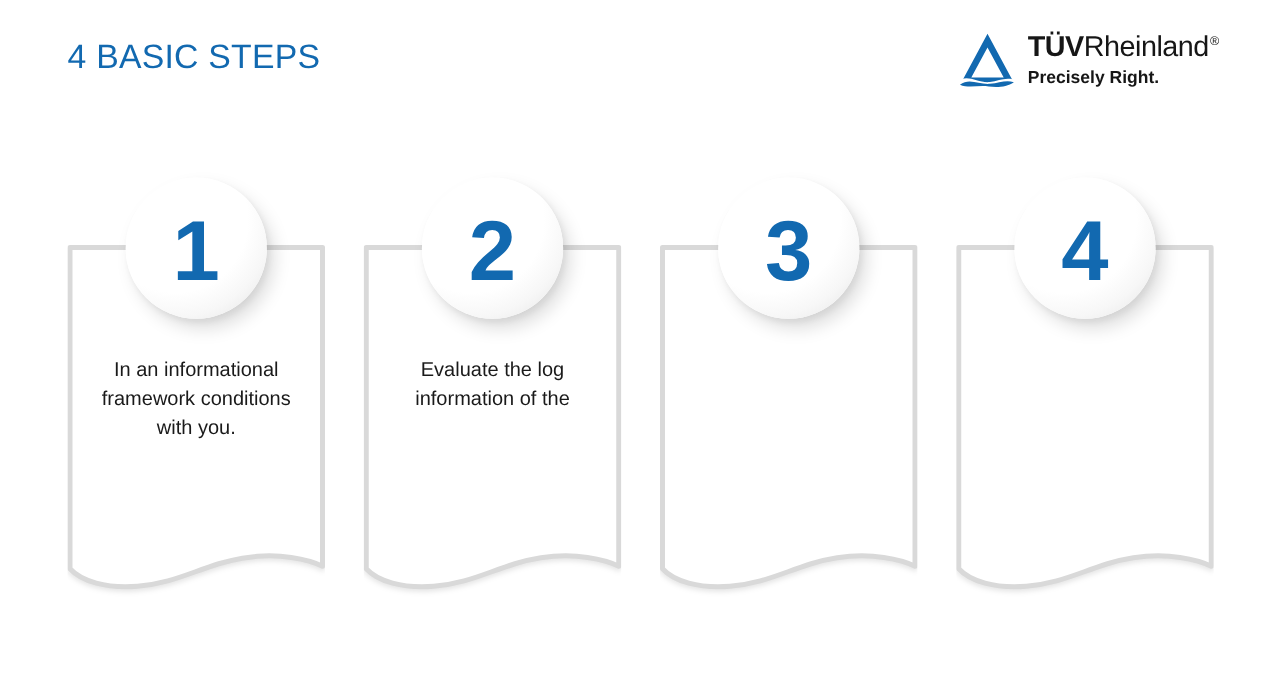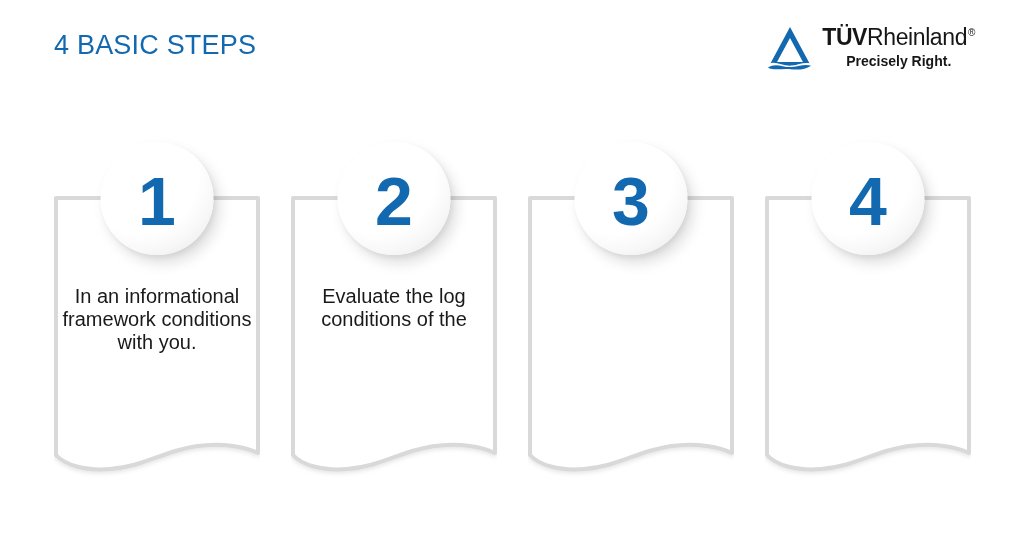--- a/index.html
+++ b/index.html
@@ -51,21 +51,20 @@
     font-size: 10px;
     vertical-align: super;
     font-weight: 400;
     margin-left: 1px;
   }
   .logo-tagline {
     margin-top: 3px;
     font-size: 14px;
     font-weight: 700;
     color: #161616;
-    margin-left: 24px;
   }
 
   
   .cards {
     position: absolute;
     top: 142px;
     left: 54px;
     display: flex;
     gap: 31px;
   }
@@ -104,21 +103,21 @@
   }
 
   .card-text {
     position: absolute;
     top: 143px;
     left: 0;
     width: 100%;
     z-index: 2;
     text-align: center;
     color: #1a1a1a;
-    font-size: 20px;
+    font-size: 16px;
     line-height: 23px;
   }
   .card-text .line { white-space: nowrap; }
 </style>
 </head>
 <body>
 
 <div class="header">
   <div class="title">4 BASIC STEPS</div>
 </div>
@@ -155,21 +154,21 @@
 
   <div class="card">
     <svg class="card-frame" viewBox="0 0 206 286" aria-hidden="true">
       <path d="M2 2 H204 V257 C198 254, 189 251.5, 179 250 C160 247, 141 249, 121 255 C96 263, 81 271, 56 273 C31 275, 11 269, 2 259 Z" fill="#ffffff" stroke="#d9d9d9" stroke-width="4" stroke-linejoin="round" style="filter: drop-shadow(0 2px 2px rgba(0,0,0,0.10));"></path>
     </svg>
     <div class="circle">
       <span class="circle-number">2</span>
     </div>
     <div class="card-text">
       <div class="line">Evaluate the log</div>
-      <div class="line">conditions of the</div>
+      <div class="line">information of the</div>
     </div>
   </div>
 
   <div class="card">
     <svg class="card-frame" viewBox="0 0 206 286" aria-hidden="true">
       <path d="M2 2 H204 V257 C198 254, 189 251.5, 179 250 C160 247, 141 249, 121 255 C96 263, 81 271, 56 273 C31 275, 11 269, 2 259 Z" fill="#ffffff" stroke="#d9d9d9" stroke-width="4" stroke-linejoin="round" style="filter: drop-shadow(0 2px 2px rgba(0,0,0,0.10));"></path>
     </svg>
     <div class="circle">
       <span class="circle-number">3</span>
     </div>

